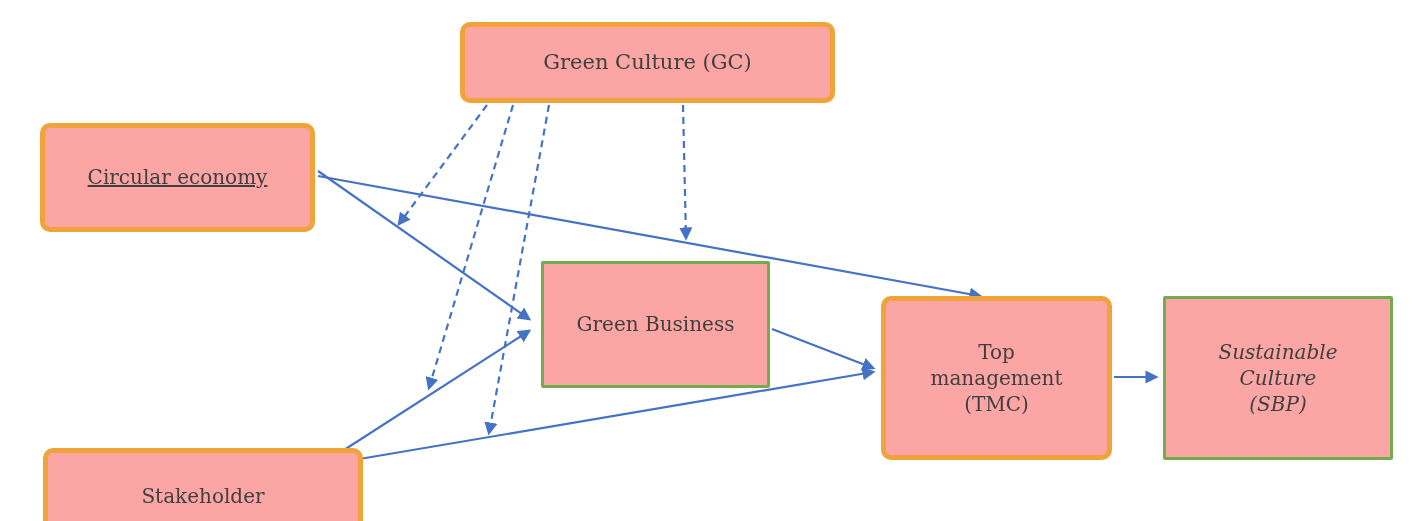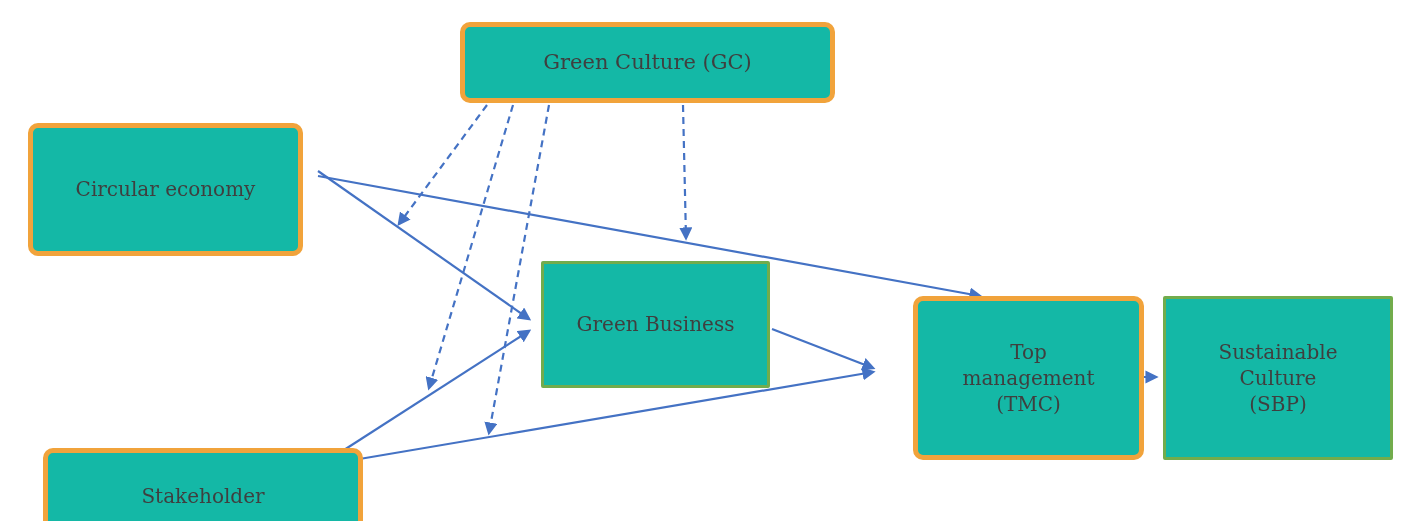--- a/index.html
+++ b/index.html
@@ -20,45 +20,45 @@
     position: absolute;
     left: 0;
     top: 0;
     width: 1414px;
     height: 521px;
     z-index: 1;
   }
   .node {
     position: absolute;
     z-index: 2;
-    background: #14b8a6;
+    background: #fca5a5;
     display: flex;
     flex-direction: column;
     justify-content: center;
     align-items: center;
     text-align: center;
     font-size: 20px;
     line-height: 1.35;
     box-sizing: border-box;
   }
   .node span { display: block; }
   .node.orange {
     border: 5px solid #f1a33b;
     border-radius: 10px;
   }
   .node.green {
     border: 3px solid #72ac4c;
     border-radius: 2px;
   }
   .node-gc  { left: 460px;  top: 22px;  width: 375px; height: 81px;  font-size: 21px; }
-  .node-cep { left: 28px;   top: 123px; width: 275px; height: 133px; }
+  .node-cep { left: 40px;   top: 123px; width: 275px; height: 109px; text-decoration: underline; }
   .node-sp  { left: 43px;   top: 420px; width: 320px; height: 96px; margin-top: 28px;  }
   .node-gbi { left: 541px;  top: 261px; width: 229px; height: 127px; align-items: center; }
-  .node-tmc { left: 881px;  top: 296px; width: 231px; height: 164px; line-height: 1.3; margin-left: 32px; }
-  .node-sbp { left: 1163px; top: 296px; width: 230px; height: 164px; line-height: 1.3; }
+  .node-tmc { left: 881px;  top: 296px; width: 231px; height: 164px; line-height: 1.3; }
+  .node-sbp { left: 1163px; top: 296px; width: 230px; height: 164px; line-height: 1.3; font-style: italic; }
 </style>
 </head>
 <body>
 
 <div class="canvas">
 
   <svg class="arrow-layer" viewBox="0 0 1414 521" xmlns="http://www.w3.org/2000/svg">
     <defs>
       <marker id="arrowhead" viewBox="0 0 10 10" refX="8" refY="5" markerWidth="6" markerHeight="6" orient="auto-start-reverse">
         <path d="M0,0 L10,5 L0,10 z" fill="#4472c4"></path>

